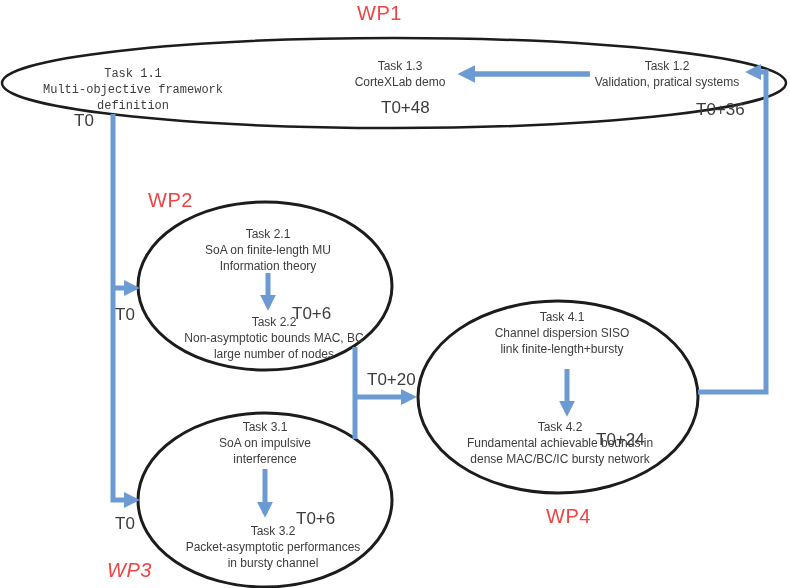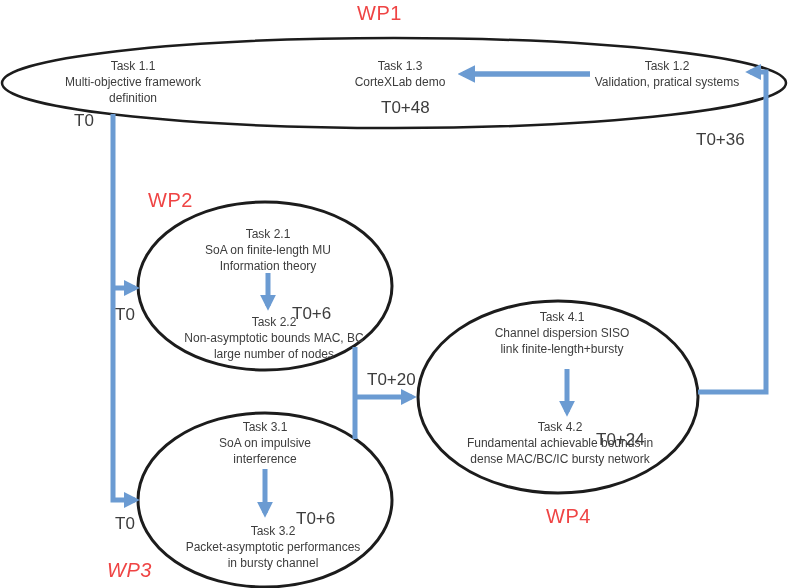--- a/index.html
+++ b/index.html
@@ -67,21 +67,21 @@
     <path d="M 567 369 L 567 412" fill="none" stroke="#6b9bd2" stroke-width="5" marker-end="url(#ah)"></path>
 
     <path d="M 698 392 L 766 392 L 766 72 L 750 72" fill="none" stroke="#6b9bd2" stroke-width="5" stroke-linejoin="miter" marker-end="url(#ah)"></path>
   </svg>
 
   <div class="wp-label" style="left:357px; top:2px;">WP1</div>
   <div class="wp-label" style="left:148px; top:189px;">WP2</div>
   <div class="wp-label" style="left:107px; top:559px;font-style:italic;">WP3</div>
   <div class="wp-label" style="left:546px; top:505px;">WP4</div>
 
-  <div class="task" style="left:23px; top:58px; width:220px;">
+  <div class="task" style="left:23px; top:66px; width:220px;font-family:Liberation Mono, monospace;">
     <div class="t-title">Task 1.1</div>
     <div class="t-desc">Multi-objective framework
 definition</div>
   </div>
   <div class="task" style="left:320px; top:58px; width:160px;">
     <div class="t-title">Task 1.3</div>
     <div class="t-desc">CorteXLab demo</div>
   </div>
   <div class="task" style="left:567px; top:58px; width:200px;">
     <div class="t-title">Task 1.2</div>
@@ -116,21 +116,21 @@
 link finite-length+bursty</div>
   </div>
   <div class="task" style="left:445px; top:419px; width:230px;">
     <div class="t-title">Task 4.2</div>
     <div class="t-desc">Fundamental achievable bounds in
 dense MAC/BC/IC bursty network</div>
   </div>
 
   <div class="ms" style="left:74px;  top:112px;">T0</div>
   <div class="ms" style="left:381px; top:99px;">T0+48</div>
-  <div class="ms" style="left:696px; top:131px;">T0+36</div>
+  <div class="ms" style="left:696px; top:101px;">T0+36</div>
   <div class="ms" style="left:115px; top:306px;">T0</div>
   <div class="ms" style="left:292px; top:305px;">T0+6</div>
   <div class="ms" style="left:367px; top:371px;">T0+20</div>
   <div class="ms" style="left:115px; top:515px;">T0</div>
   <div class="ms" style="left:296px; top:510px;">T0+6</div>
   <div class="ms" style="left:596px; top:411px;margin-top:20px;">T0+24</div>
 
 </div>
 
 </body></html>

